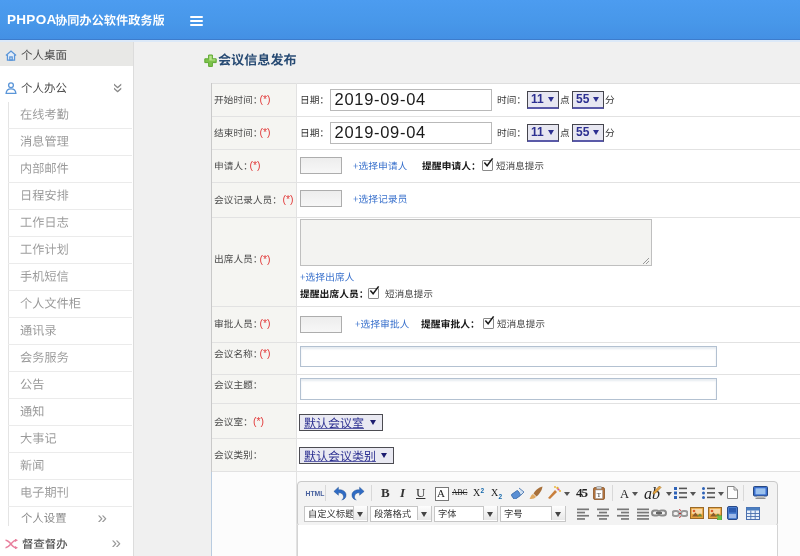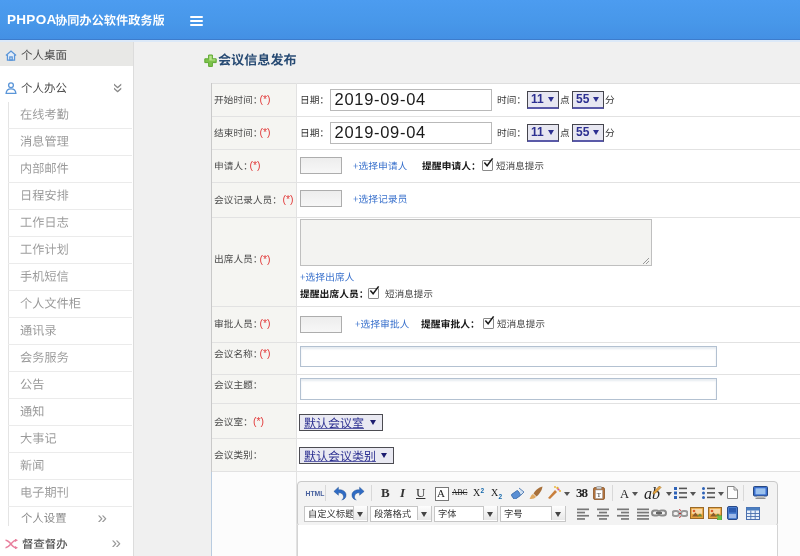--- a/index.html
+++ b/index.html
@@ -491,21 +491,21 @@
 <svg class="a" style="left:547px;top:486px;width:14px;height:13px" viewBox="0 0 14 13">
     <path d="M1 12 L8 4 L10 6 L3 13 Z" fill="#c87f3c"></path>
     <g fill="#e8b12f">
       <circle cx="10.5" cy="2" r="1.2"></circle>
       <circle cx="13" cy="5" r="1"></circle>
       <circle cx="8" cy="1" r="0.9"></circle>
     </g>
     <circle cx="11.5" cy="3.5" r="1.1" fill="#d04f9e"></circle>
   </svg>
 <div class="a" style="left:563.5px;top:492.0px;width:0;height:0;border-left:3.0px solid transparent;border-right:3.0px solid transparent;border-top:4.0px solid #555;"></div>
-<div class="a" style="left:576.0px;top:484.1px;font-size:13px;line-height:18.7px;color:#222;font-weight:bold;font-family:'Liberation Serif',serif;letter-spacing:-1px;">38</div>
+<div class="a" style="left:576.0px;top:484.1px;font-size:13px;line-height:18.7px;color:#222;font-weight:bold;font-family:'Liberation Serif',serif;letter-spacing:-1px;">45</div>
 <svg class="a" style="left:593px;top:485.5px;width:12px;height:14px" viewBox="0 0 12 14">
     <rect x="0.5" y="1.5" width="11" height="12" rx="1.5" fill="#b5733c" stroke="#8a5626" stroke-width="0.8"></rect>
     <rect x="3.5" y="0.5" width="5" height="2.5" rx="0.8" fill="#d2d2d2" stroke="#888" stroke-width="0.6"></rect>
     <rect x="2.5" y="4" width="7" height="8.5" fill="#fff" stroke="#999" stroke-width="0.5"></rect>
     <text x="6" y="11" font-size="7" text-anchor="middle" fill="#222" font-family="serif">T</text>
   </svg>
 <div class="a" style="left:620.0px;top:484.5px;font-size:12.5px;line-height:18.0px;color:#222;font-weight:normal;font-family:'Liberation Serif',serif;">A</div>
 <div class="a" style="left:632.0px;top:492.0px;width:0;height:0;border-left:3.0px solid transparent;border-right:3.0px solid transparent;border-top:4.0px solid #555;"></div>
 <div class="a" style="left:644.0px;top:487.3px;font-size:16px;line-height:14.4px;color:#222;font-weight:normal;font-family:'Liberation Serif',serif;font-style:italic;">ab</div>
 <svg class="a" style="left:652px;top:485px;width:10px;height:10px" viewBox="0 0 10 10">

